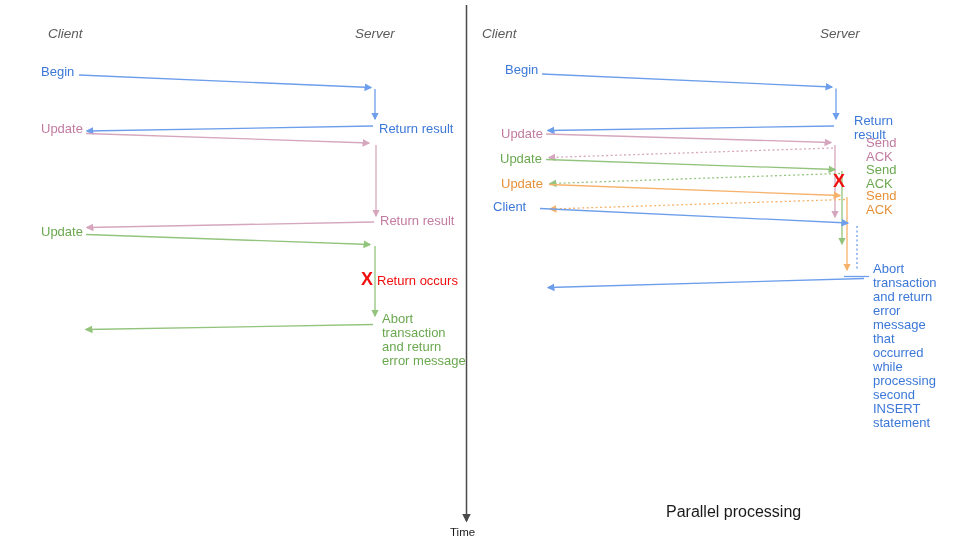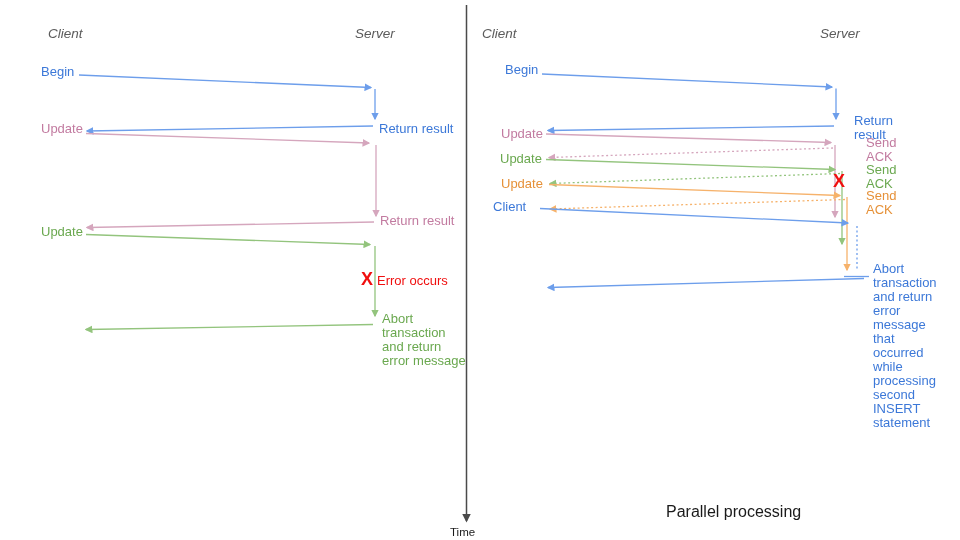--- a/index.html
+++ b/index.html
@@ -98,21 +98,21 @@
   </svg>
 
   <div class="lbl hdr" style="left:48px; top:27px;">Client</div>
   <div class="lbl hdr" style="left:355px; top:27px;">Server</div>
   <div class="lbl c-blue" style="left:41px;  top:65px;">Begin</div>
   <div class="lbl c-blue" style="left:379px; top:122px;">Return result</div>
   <div class="lbl c-pink" style="left:41px;  top:122px;">Update</div>
   <div class="lbl c-pink" style="left:380px; top:214px;">Return result</div>
   <div class="lbl c-green" style="left:41px;  top:225px;">Update</div>
   <div class="lbl xmark" style="left:361px; top:270px;">X</div>
-  <div class="lbl c-red" style="left:377px; top:274px;">Error occurs</div>
+  <div class="lbl c-red" style="left:377px; top:274px;">Return occurs</div>
   <div class="lbl c-green" style="left:382px; top:312px;">Abort
 transaction
 and return
 error message</div>
 
   <div class="lbl hdr" style="left:482px; top:27px;">Client</div>
   <div class="lbl hdr" style="left:820px; top:27px;">Server</div>
   <div class="lbl c-blue" style="left:505px; top:63px;">Begin</div>
   <div class="lbl c-blue" style="left:854px; top:114px;">Return result</div>
   <div class="lbl c-pink" style="left:501px; top:127px;">Update</div>

